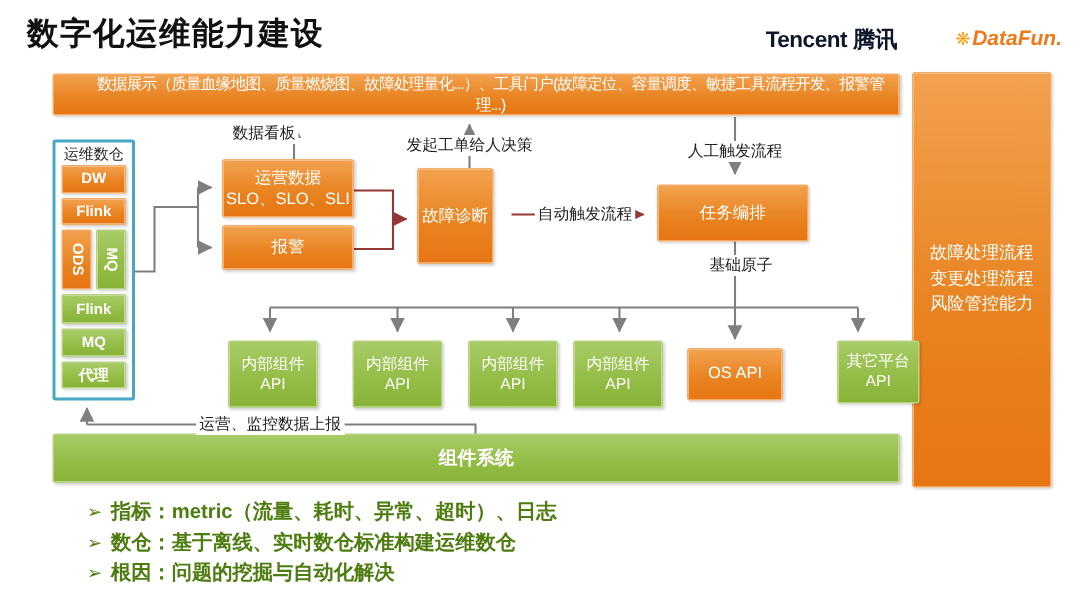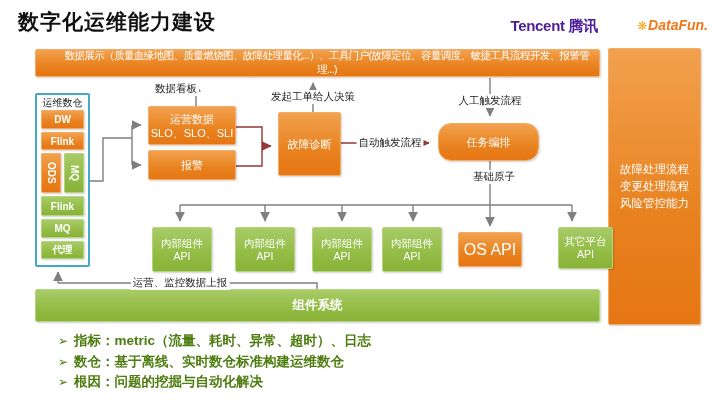--- a/index.html
+++ b/index.html
@@ -1,21 +1,21 @@
 <!DOCTYPE html>
 <html><head>
 <meta charset="utf-8">
 <style>
   html,body{margin:0;padding:0;background:#fff;}
   #slide{position:relative;width:720px;height:405px;background:#fff;overflow:hidden;
          font-family:"Liberation Sans","DejaVu Sans",sans-serif;}
   .abs{position:absolute;}
   
   #page-title{left:18px;top:8px;font-size:21px;font-weight:bold;color:#111;letter-spacing:1px;}
-  #logo-tencent{right:122px;top:17px;font-size:15px;font-weight:bold;color:#4c1d95;letter-spacing:-0.3px;}
+  #logo-tencent{right:122px;top:17px;font-size:15px;font-weight:bold;color:#0f172a;letter-spacing:-0.3px;}
   #logo-datafun{right:12px;top:17px;font-size:14px;font-weight:bold;font-style:italic;color:#F07818;}
   #logo-datafun .glyph{font-style:normal;color:#F5A31A;font-size:12px;margin-right:1px;}
   
   .o-fill{background:linear-gradient(180deg,#F2A14E 0%,#E8821F 60%,#E67613 100%);
           border:1px solid #F2AC68;box-shadow:1px 1px 2px rgba(0,0,0,.18);color:#fff;}
   .g-fill{background:linear-gradient(180deg,#A8CB67 0%,#93BC45 60%,#89B238 100%);
           border:1px solid #B6D383;box-shadow:1px 1px 2px rgba(0,0,0,.18);color:#fff;}
   .ctr{display:flex;align-items:center;justify-content:center;text-align:center;box-sizing:border-box;}
   .col{flex-direction:column;}
   
@@ -101,22 +101,22 @@
     <div class="wh-block ctr g-fill" style="top:101px;height:20px;">Flink</div>
     <div class="wh-block ctr g-fill" style="top:124px;height:19px;">MQ</div>
     <div class="wh-block ctr g-fill" style="top:146px;height:18px;">代理</div>
   </div>
 
   <div class="abs ctr col o-fill flow-box" style="left:148px;top:106px;width:88px;height:39px;">
     <div>运营数据</div>
     <div>SLO、SLO、SLI</div>
   </div>
   <div class="abs ctr o-fill flow-box" style="left:148px;top:150px;width:88px;height:30px;">报警</div>
-  <div class="abs ctr o-fill flow-box" style="left:278px;top:112px;width:63px;height:64px;">故障诊断</div>
-  <div class="abs ctr o-fill flow-box" style="left:438px;top:123px;width:101px;height:38px;border-radius:13px;">任务编排</div>
+  <div class="abs ctr o-fill flow-box" style="left:278px;top:112px;width:51px;height:64px;">故障诊断</div>
+  <div class="abs ctr o-fill flow-box" style="left:438px;top:123px;width:101px;height:38px;">任务编排</div>
 
   <div class="abs lbl" style="left:176px;top:89px;">数据看板</div>
   <div class="abs lbl" style="left:313px;top:97px;">发起工单给人决策</div>
   <div class="abs lbl" style="left:490px;top:101px;">人工触发流程</div>
   <div class="abs lbl" style="left:390px;top:143px;">自动触发流程</div>
   <div class="abs lbl" style="left:494px;top:177px;">基础原子</div>
   <div class="abs lbl" style="left:180px;top:283px;">运营、监控数据上报</div>
 
   <div class="abs ctr col g-fill api-box" style="left:152px;top:227px;width:60px;height:45px;">
     <div>内部组件</div>
@@ -127,21 +127,21 @@
     <div>API</div>
   </div>
   <div class="abs ctr col g-fill api-box" style="left:312px;top:227px;width:60px;height:45px;">
     <div>内部组件</div>
     <div>API</div>
   </div>
   <div class="abs ctr col g-fill api-box" style="left:382px;top:227px;width:60px;height:45px;">
     <div>内部组件</div>
     <div>API</div>
   </div>
-  <div class="abs ctr o-fill api-box" style="left:458px;top:232px;width:64px;height:35px;font-size:16px;">OS API</div>
+  <div class="abs ctr o-fill api-box" style="left:458px;top:232px;width:64px;height:35px;font-size:11px;">OS API</div>
   <div class="abs ctr col g-fill api-box" style="left:558px;top:227px;width:55px;height:42px;">
     <div>其它平台</div>
     <div>API</div>
   </div>
 
   <div class="abs ctr g-fill" id="component-bar">组件系统</div>
 
   <div class="abs" id="bullets">
     <div><span class="b-marker">➢</span><span>指标：metric（流量、耗时、异常、超时）、日志</span></div>
     <div><span class="b-marker">➢</span><span>数仓：基于离线、实时数仓标准构建运维数仓</span></div>

